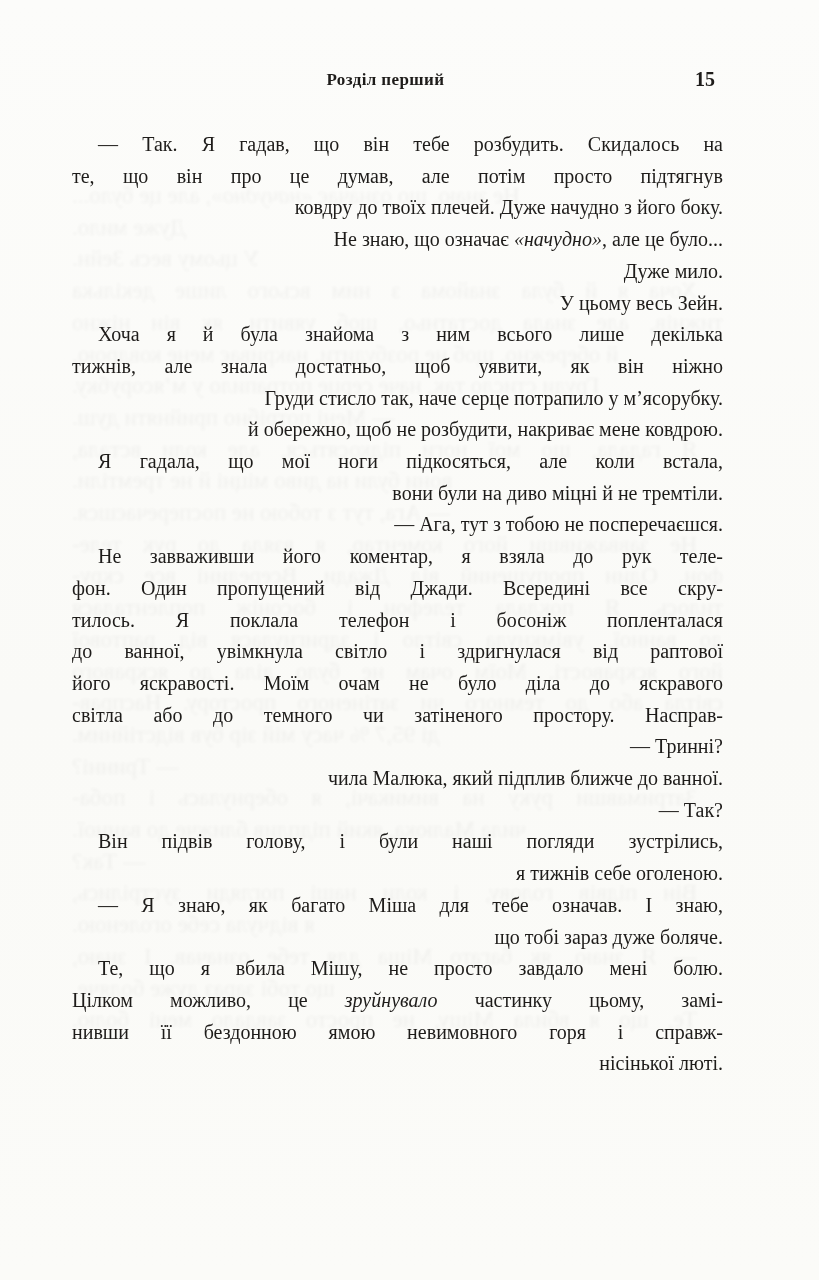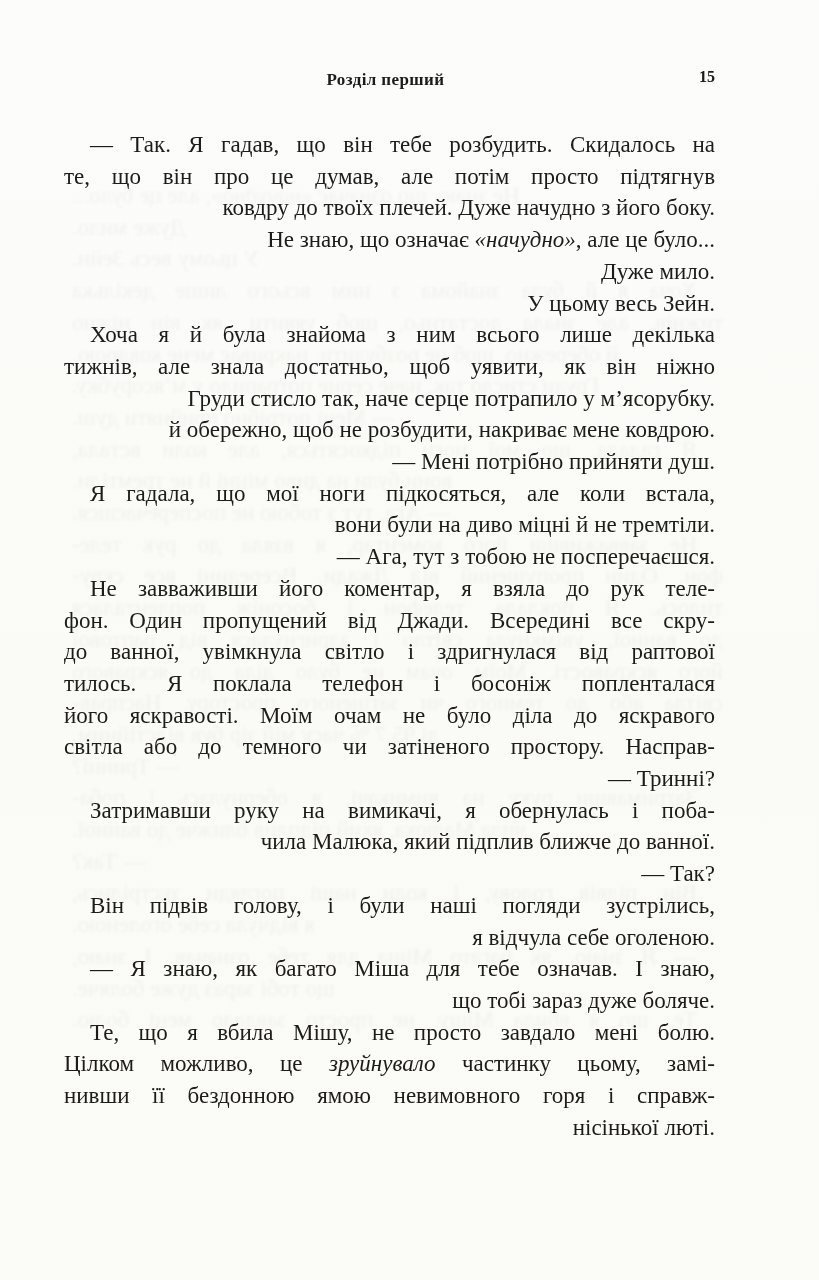--- a/index.html
+++ b/index.html
@@ -35,30 +35,30 @@
     font-size: 17px;
     font-weight: bold;
     letter-spacing: 0.4px;
     
     transform: translateX(-12px);
   }
   .page-number {
     position: absolute;
     right: 8px;
     top: 0;
-    font-size: 16px;
+    font-size: 20px;
     font-weight: bold;
     font-family: Liberation Serif, serif;
   }
   .body-text {
     position: absolute;
     top: 129px;
-    left: 64px;
+    left: 72px;
     width: 651px;
-    font-size: 23px;
+    font-size: 20px;
     line-height: 31.7px;
     hyphens: none;
   }
   .line {
     text-align: right;
     min-height: 31.7px;
   }
   .line.just {
     text-align: justify;
     text-align-last: justify;
@@ -131,36 +131,34 @@
       <div class="line ind just"><span>— Так. Я гадав, що він тебе розбудить. Скидалось на</span></div>
       <div class="line just"><span>те, що він про це думав, але потім просто підтягнув</span></div>
       <div class="line"><span>ковдру до твоїх плечей. Дуже начудно з його боку.</span></div>
       <div class="line ind"><span>Не знаю, що означає </span><em>«начудно»</em><span>, але це було...</span></div>
       <div class="line ind"><span>Дуже мило.</span></div>
       <div class="line ind"><span>У цьому весь Зейн.</span></div>
       <div class="line ind just"><span>Хоча я й була знайома з ним всього лише декілька</span></div>
       <div class="line just"><span>тижнів, але знала достатньо, щоб уявити, як він ніжно</span></div>
       <div class="line ind"><span>Груди стисло так, наче серце потрапило у м’ясорубку.</span></div>
       <div class="line"><span>й обережно, щоб не розбудити, накриває мене ковдрою.</span></div>
-      <div class="line ind"><span>— Мені потрібно прийняти душ.</span></div>
       <div class="line ind just"><span>Я гадала, що мої ноги підкосяться, але коли встала,</span></div>
       <div class="line"><span>вони були на диво міцні й не тремтіли.</span></div>
       <div class="line ind"><span>— Ага, тут з тобою не посперечаєшся.</span></div>
       <div class="line ind just"><span>Не завваживши його коментар, я взяла до рук теле-</span></div>
       <div class="line just"><span>фон. Один пропущений від Джади. Всередині все скру-</span></div>
+      <div class="line just"><span>тилось. Я поклала телефон і босоніж попленталася</span></div>
       <div class="line just"><span>до ванної, увімкнула світло і здригнулася від раптової</span></div>
-      <div class="line just"><span>тилось. Я поклала телефон і босоніж попленталася</span></div>
       <div class="line just"><span>його яскравості. Моїм очам не було діла до яскравого</span></div>
       <div class="line just"><span>світла або до темного чи затіненого простору. Насправ-</span></div>
       <div class="line ind"><span>— Тринні?</span></div>
-      <div class="line ind just"><span>Затримавши руку на вимикачі, я обернулась і поба-</span></div>
       <div class="line"><span>чила Малюка, який підплив ближче до ванної.</span></div>
       <div class="line ind"><span>— Так?</span></div>
       <div class="line ind just"><span>Він підвів голову, і були наші погляди зустрілись,</span></div>
-      <div class="line"><span>я відчула себе оголеною.</span></div>
+      <div class="line"><span>я тижнів себе оголеною.</span></div>
       <div class="line ind just"><span>— Я знаю, як багато Міша для тебе означав. І знаю,</span></div>
       <div class="line"><span>що тобі зараз дуже боляче.</span></div>
       <div class="line ind just"><span>Те, що я вбила Мішу, не просто завдало мені болю.</span></div>
       <div class="line just"><span>Цілком можливо, це </span><em>зруйнувало</em><span> частинку цьому, замі-</span></div>
       <div class="line just"><span>нивши її бездонною ямою невимовного горя і справж-</span></div>
       <div class="line"><span>нісінької люті.</span></div>
     </div>
 
 </div>
 

